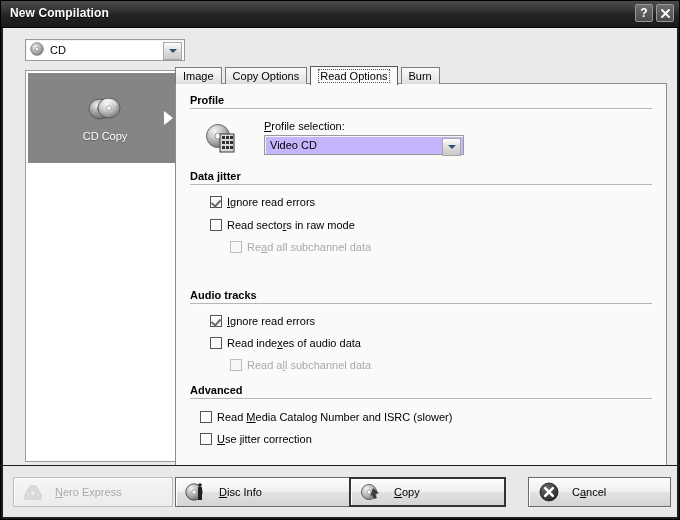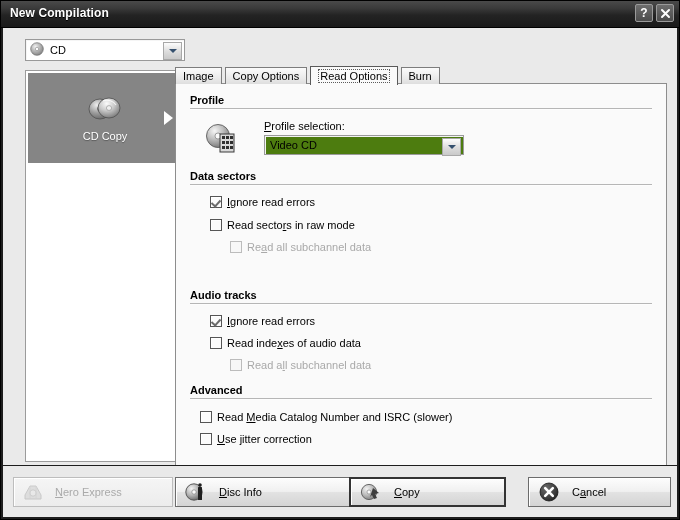--- a/index.html
+++ b/index.html
@@ -157,21 +157,21 @@
   .cblabel{margin-left:5px;font-size:11px;color:#000;}
   .cblabel.disabled{color:#a9a9a9;}
   .u{text-decoration:underline;}
   
   .profile-row{display:flex;align-items:flex-start;}
   .profile-icon{width:32px;height:32px;flex:0 0 32px;margin-left:14px;margin-top:2px;}
   .profile-right{margin-left:12px;}
   .profile-caption{font-size:11px;color:#000;margin-bottom:3px;}
   .profile-combo{
     width:200px;height:20px;box-sizing:border-box;
-    background:#4d7c0f;border:1px solid #9a9a9a;
+    background:#c4b5fd;border:1px solid #9a9a9a;
     position:relative;display:flex;align-items:center;
     box-shadow:inset 1px 1px 0 #f3f3f3;
   }
   .profile-combo .pval{margin-left:5px;font-size:11px;}
   
   .footer{
     flex:0 0 54px;height:54px;position:relative;
     background:#e9e9e9;
     border-top:1px solid #1d1d1d;
     border-left:2px solid #1d1d1d;
@@ -320,21 +320,21 @@
             <div class="profile-caption"><span class="u">P</span><span>rofile selection:</span></div>
             <div class="profile-combo">
               <span class="pval">Video CD</span>
               <span class="combo-arrow"></span>
             </div>
           </span>
         </div>
       </div>
 
       <div class="group" style="top:86px;">
-        <div class="group-title">Data sectors</div>
+        <div class="group-title">Data jitter</div>
         <div class="group-rule"></div>
 
         <div class="row" style="margin-top:8px;margin-left:20px;">
           <span class="cb checked"></span>
           <span class="cblabel"><span style="text-decoration:underline">I</span>gnore read errors</span>
         </div>
         <div class="row" style="margin-top:5px;margin-left:20px;">
           <span class="cb"></span>
           <span class="cblabel">Read secto<span style="text-decoration:underline">r</span>s in raw mode</span>
         </div>

